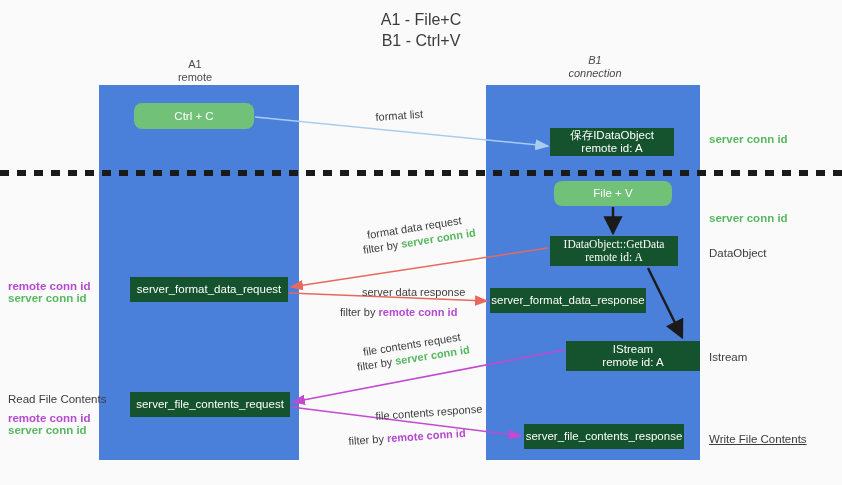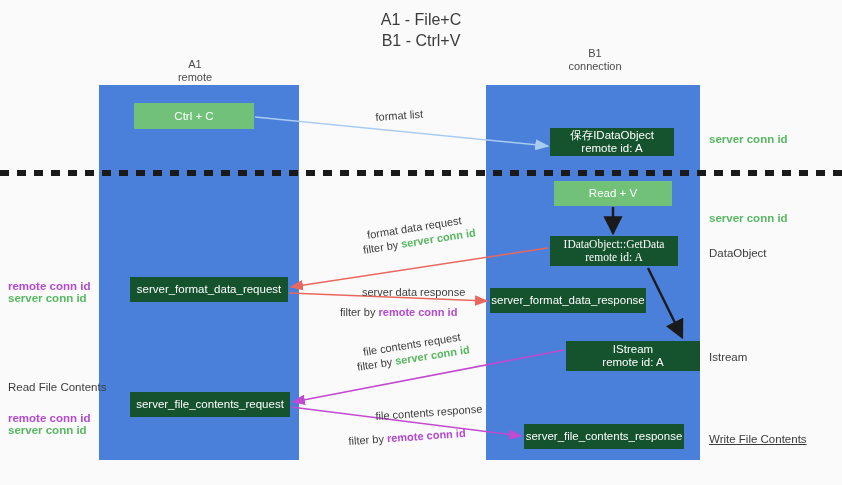--- a/index.html
+++ b/index.html
@@ -17,42 +17,42 @@
     text-align:center;color:#3c3c3c;font-size:16px;line-height:21px;
     white-space:pre-line;
   }
 
   
   .col-head{
     position:absolute;text-align:center;color:#4a4a4a;
     font-size:11px;line-height:13px;white-space:pre-line;
   }
   #head-a1{left:130px;top:58px;width:130px;}
-  #head-b1{left:530px;top:47px;width:130px;}
+  #head-b1{left:530px;top:54px;width:130px;font-style:italic;}
 
   
   .lane{position:absolute;background:#4a7fda;}
   #lane-a1{left:99px;top:85px;width:200px;height:375px;}
   #lane-b1{left:486px;top:85px;width:214px;height:375px;}
 
   
   #divider{
     position:absolute;left:0;top:170px;width:842px;height:6px;
     background-image:repeating-linear-gradient(to right,#1a1a1a 0px,#1a1a1a 9px,rgba(0,0,0,0) 9px,rgba(0,0,0,0) 17px);
   }
 
   
   .node{
     position:absolute;
     display:flex;align-items:center;justify-content:center;
     text-align:center;color:#ffffff;
     font-size:11.5px;line-height:13px;white-space:pre-line;
     box-sizing:border-box;
   }
-  .node.green{background:#72c178;}
+  .node.green{background:#72c178;border-radius:8px;}
   .node.orange{background:#14532d;}
 
   #n-ctrlc{left:134px;top:103px;width:120px;height:26px;}
   #n-save{left:550px;top:128px;width:124px;height:28px;}
   #n-ctrlv{left:554px;top:181px;width:118px;height:25px;}
   #n-getdata{left:550px;top:236px;width:128px;height:30px;font-family:Liberation Serif, serif;}
   #n-fmtreq{left:130px;top:277px;width:158px;height:25px;}
   #n-fmtresp{left:490px;top:288px;width:156px;height:25px;}
   #n-istream{left:566px;top:341px;width:134px;height:30px;}
   #n-filereq{left:130px;top:392px;width:160px;height:25px;}
@@ -68,21 +68,21 @@
   .side.mag-t{color:#b44ad0;font-weight:bold;}
 
   #s-server1{left:709px;top:132px;}
   #s-server2{left:709px;top:211px;}
   #s-dataobject{left:709px;top:246px;}
   #s-istream{left:709px;top:350px;}
   #s-write{left:709px;top:432px;text-decoration:underline;}
 
   #s-left-remote1{left:8px;top:279px;}
   #s-left-server1{left:8px;top:291px;}
-  #s-readfile{left:8px;top:380px;}
+  #s-readfile{left:8px;top:392px;}
   #s-left-remote2{left:8px;top:411px;}
   #s-left-server2{left:8px;top:423px;}
 
   
   .edge-label{
     position:absolute;font-size:11px;line-height:14px;white-space:nowrap;
     color:#3c3c3c;
   }
   .edge-label .g{color:#57b861;font-weight:bold;}
   .edge-label .m{color:#b44ad0;font-weight:bold;}
@@ -142,21 +142,21 @@
     <line x1="648" y1="268" x2="682" y2="337" stroke="#1a1a1a" stroke-width="2.4" marker-end="url(#ah-black)"></line>
 
     <line x1="564" y1="350" x2="293" y2="402" stroke="#c24ad0" stroke-width="1.5" marker-end="url(#ah-mag)"></line>
 
     <line x1="291" y1="407" x2="521" y2="436" stroke="#c24ad0" stroke-width="1.5" marker-end="url(#ah-mag)"></line>
   </svg>
 
   <div class="node green" id="n-ctrlc">Ctrl + C</div>
   <div class="node orange" id="n-save">保存IDataObject
 remote id: A</div>
-  <div class="node green" id="n-ctrlv">Read + V</div>
+  <div class="node green" id="n-ctrlv">File + V</div>
   <div class="node orange" id="n-getdata">IDataObject::GetData
 remote id: A</div>
   <div class="node orange" id="n-fmtreq">server_format_data_request</div>
   <div class="node orange" id="n-fmtresp">server_format_data_response</div>
   <div class="node orange" id="n-istream">IStream
 remote id: A</div>
   <div class="node orange" id="n-fileresp">server_file_contents_response</div>
   <div class="node orange" id="n-filereq">server_file_contents_request</div>
 
   <div id="divider"></div>

